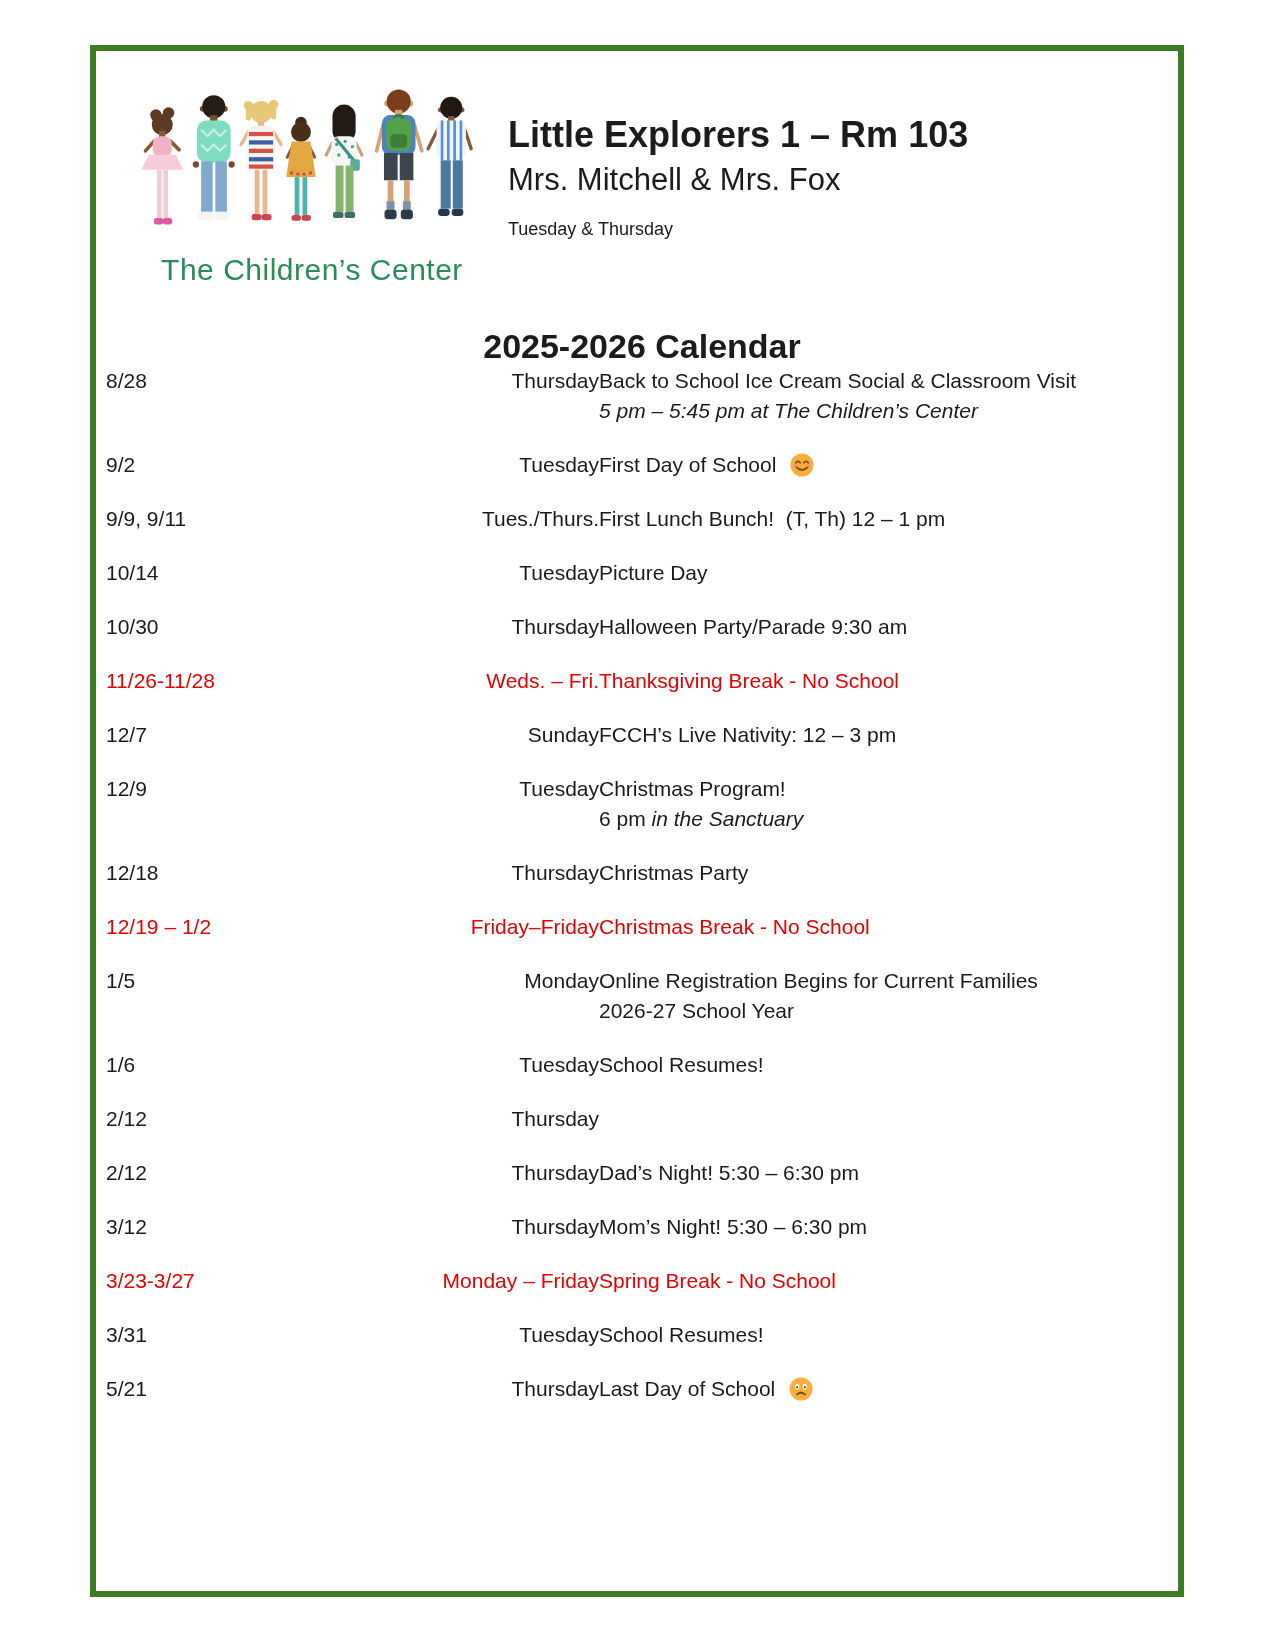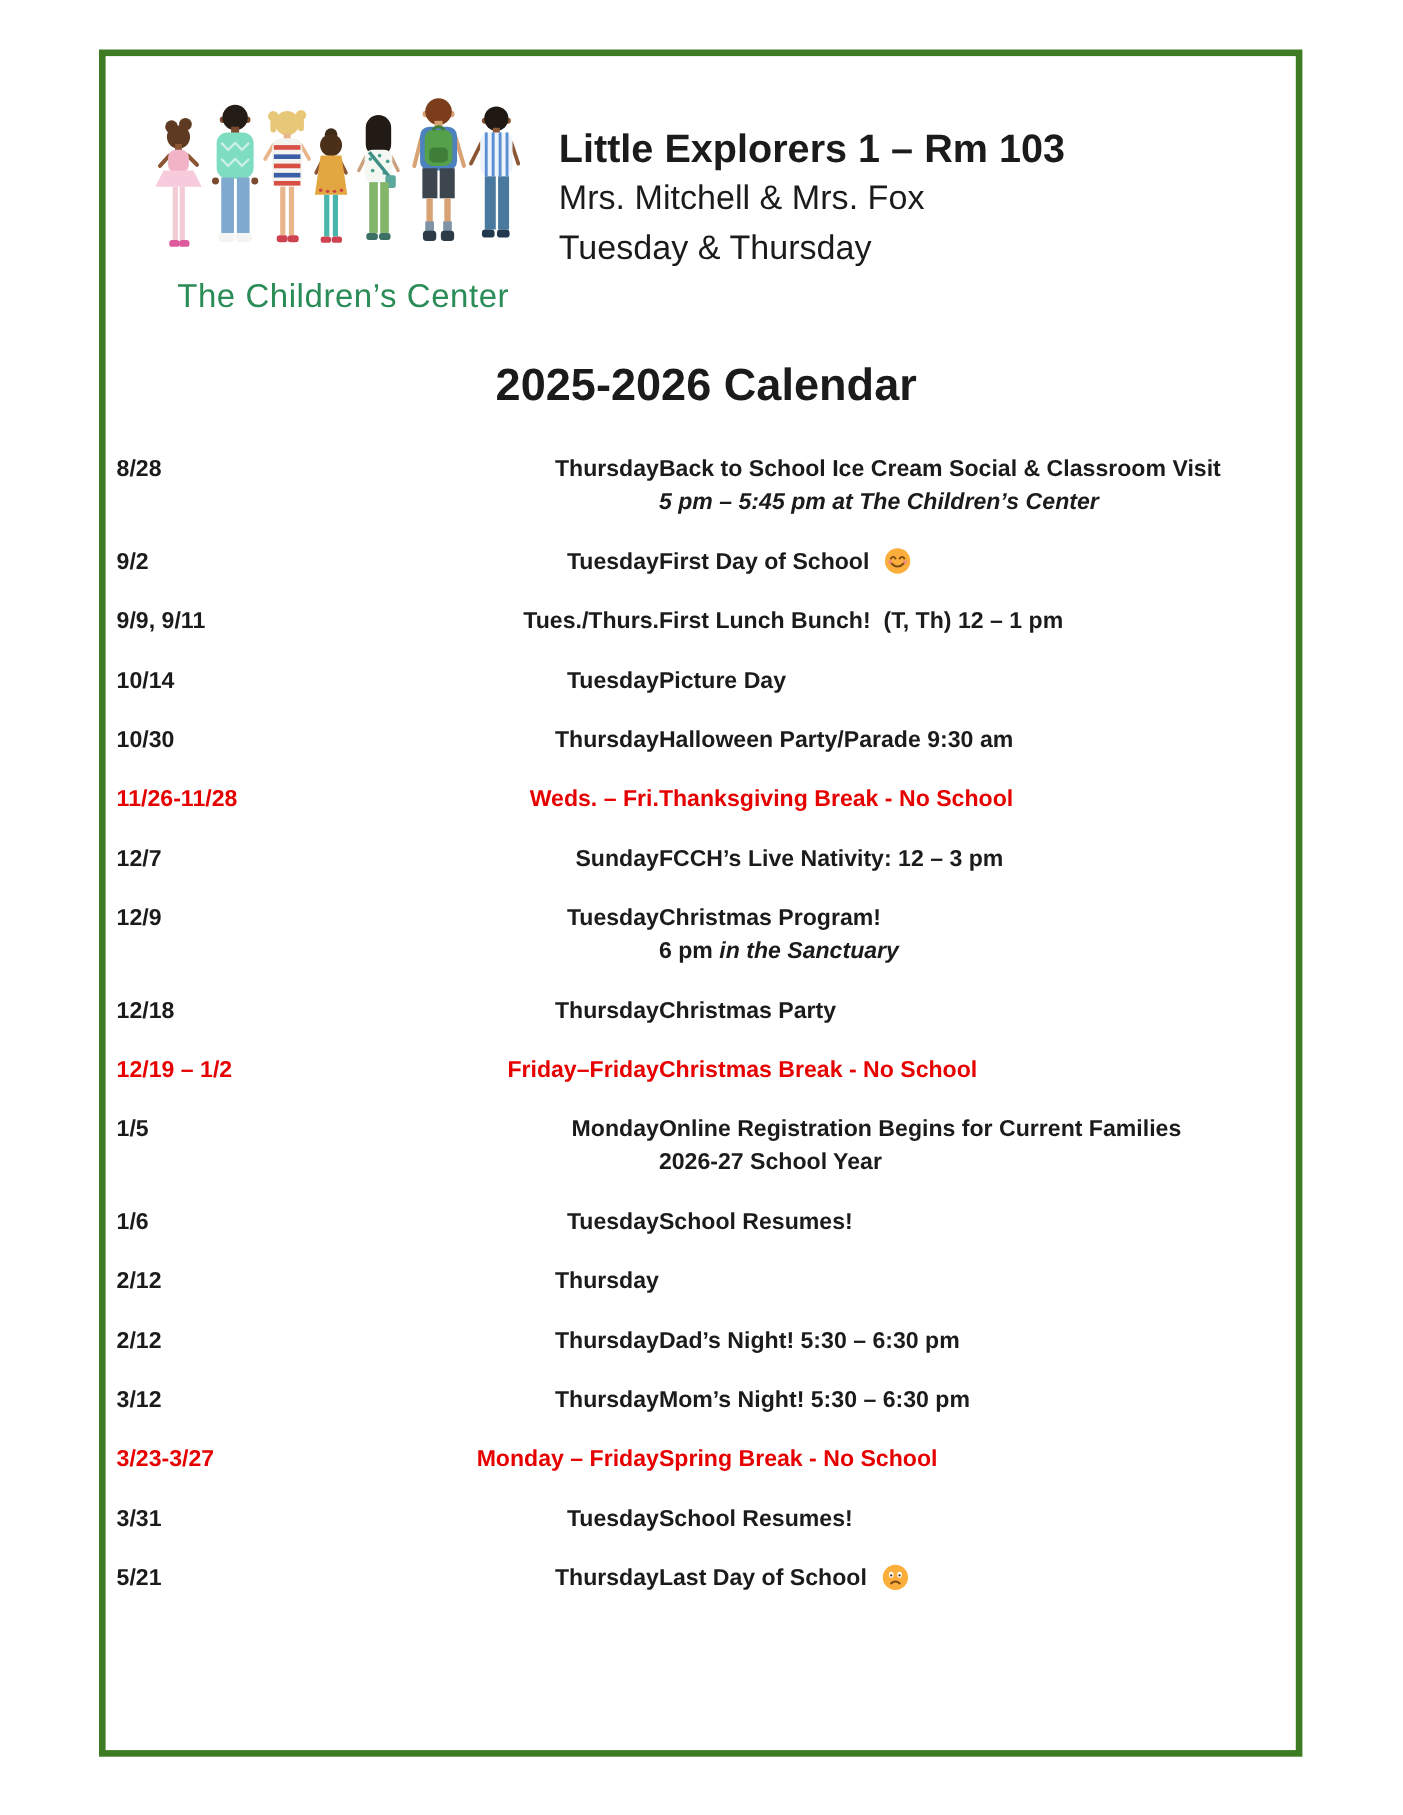--- a/index.html
+++ b/index.html
@@ -17,24 +17,24 @@
   .header-row{display:flex;padding:24px 12px 0 20px;}
   .logo{width:392px;flex:none;}
   .logo svg{display:block;margin:0 auto;width:352px;height:158px;}
   .logo-caption{
     font-size:30px;text-align:center;margin-top:20px;
     color:var(--logo-green,#2a8c57);letter-spacing:.5px;
   }
   .head-text{flex:1;text-align:left;padding-top:40px;}
   .title{font-size:36px;font-weight:700;line-height:1.1;}
   .teachers{font-size:31px;margin-top:7px;}
-  .days{font-size:31px;margin-top:9px;}
+  .days{font-size:18px;margin-top:21px;}
   .hours{font-size:27px;margin-top:5px;}
-  .cal-title{font-size:41px;font-weight:700;text-align:center;margin:40px 0 0 10px;}
-  .rows{margin-top:38px;padding-left:10px;padding-right:4px;font-weight:bold;}
+  .cal-title{font-size:34px;font-weight:700;text-align:center;margin:40px 0 0 10px;}
+  .rows{padding-left:10px;padding-right:4px;}
   .row{display:flex;margin-bottom:24px;font-size:21px;line-height:30px;}
   .row.red{color:var(--highlight-red,#e60000);}
   .c-date{width:208px;flex:none;}
   .c-day{width:285px;flex:none;text-align:right;}
   .c-event{flex:1;}
   .ev-line{white-space:pre-wrap;}
   .it{font-style:italic;}
   .emoji{display:inline-block;width:26px;height:26px;vertical-align:-6px;margin-left:7px;}
   .emoji svg{display:block;}
 </style>

